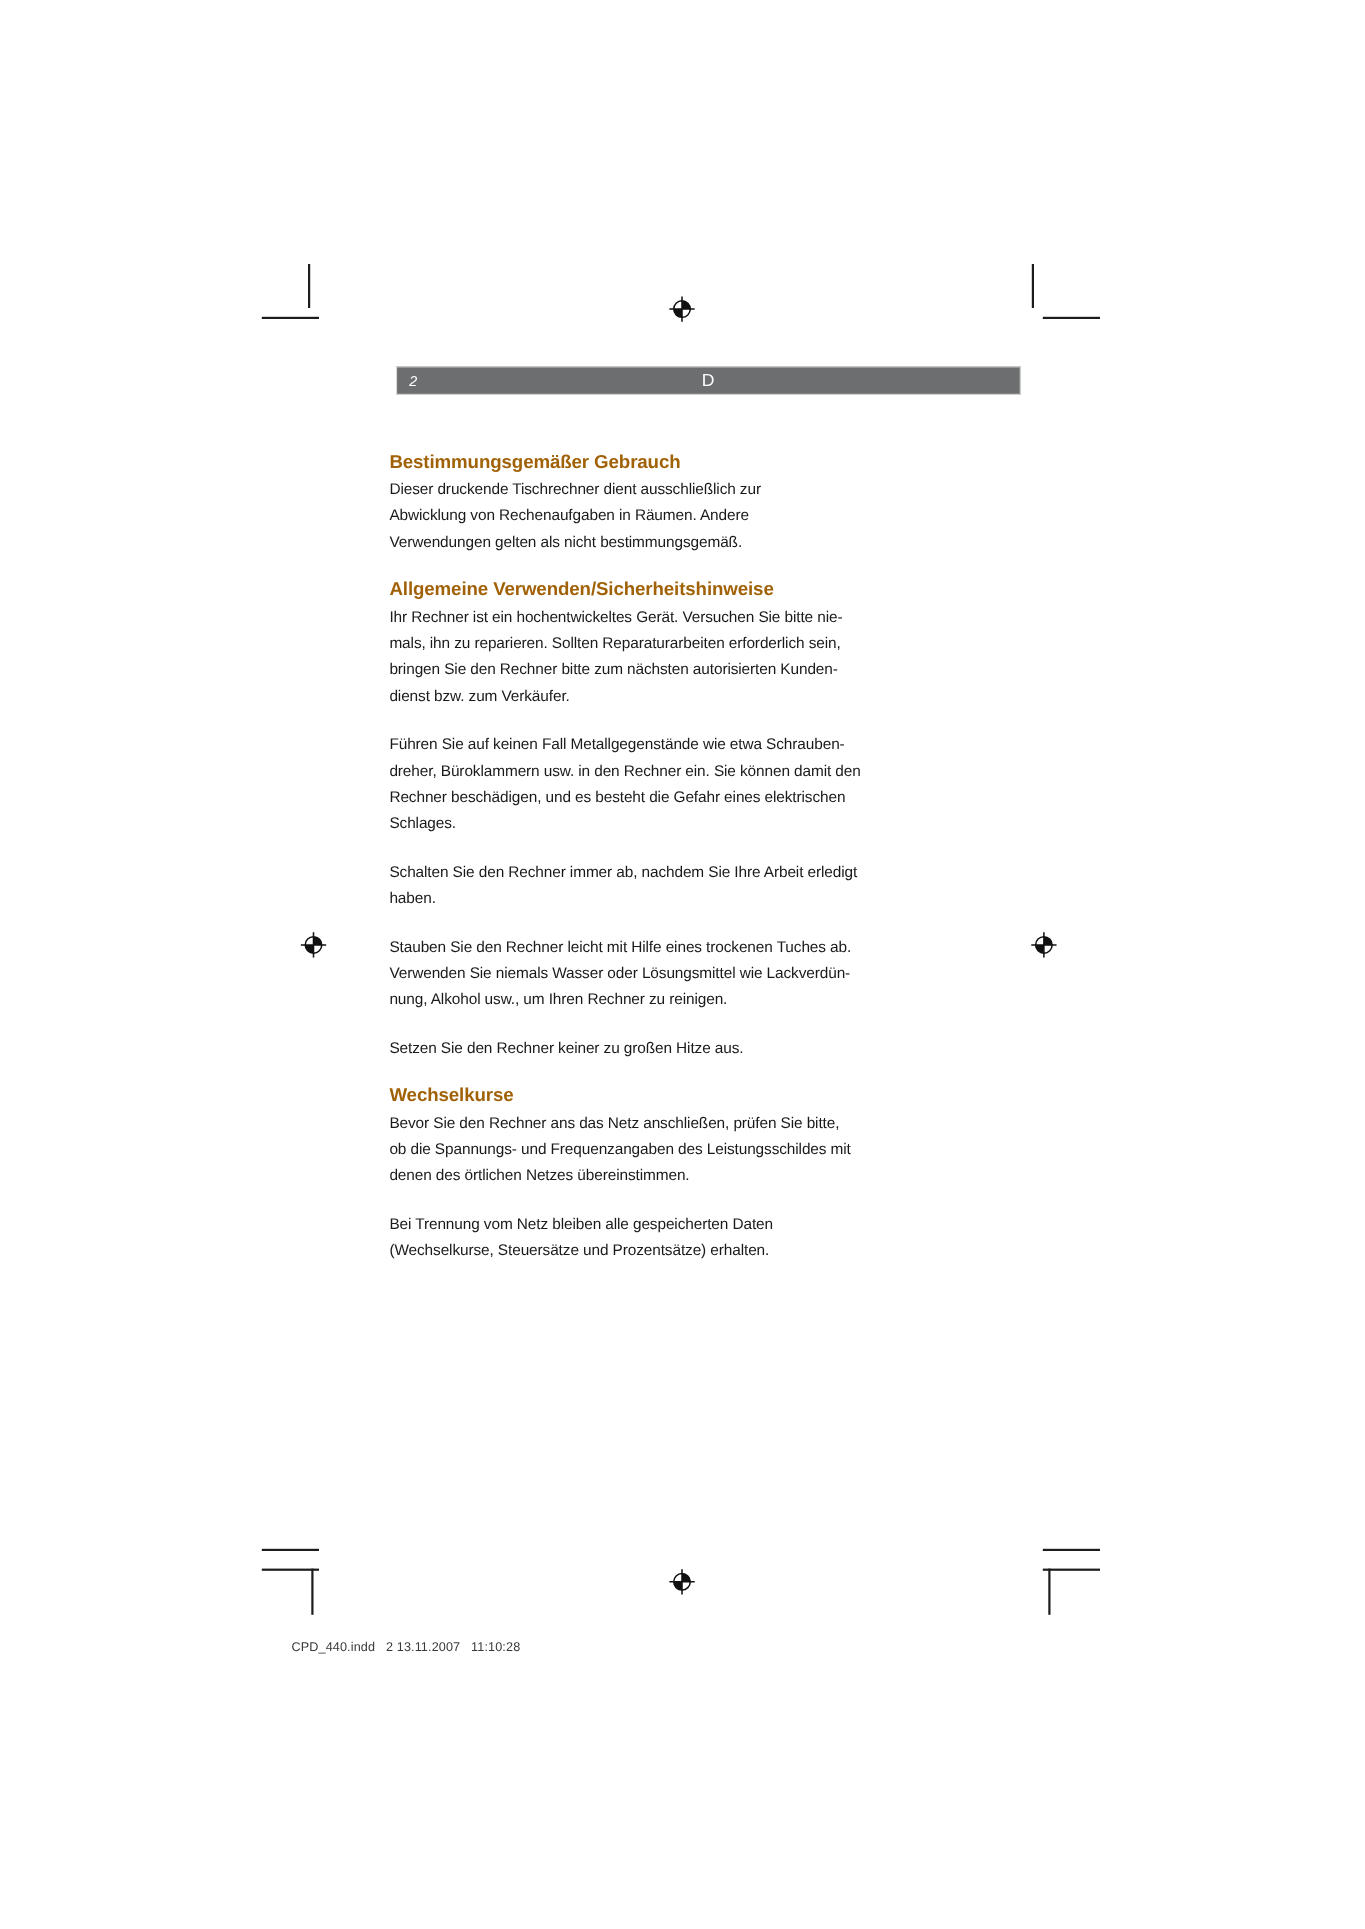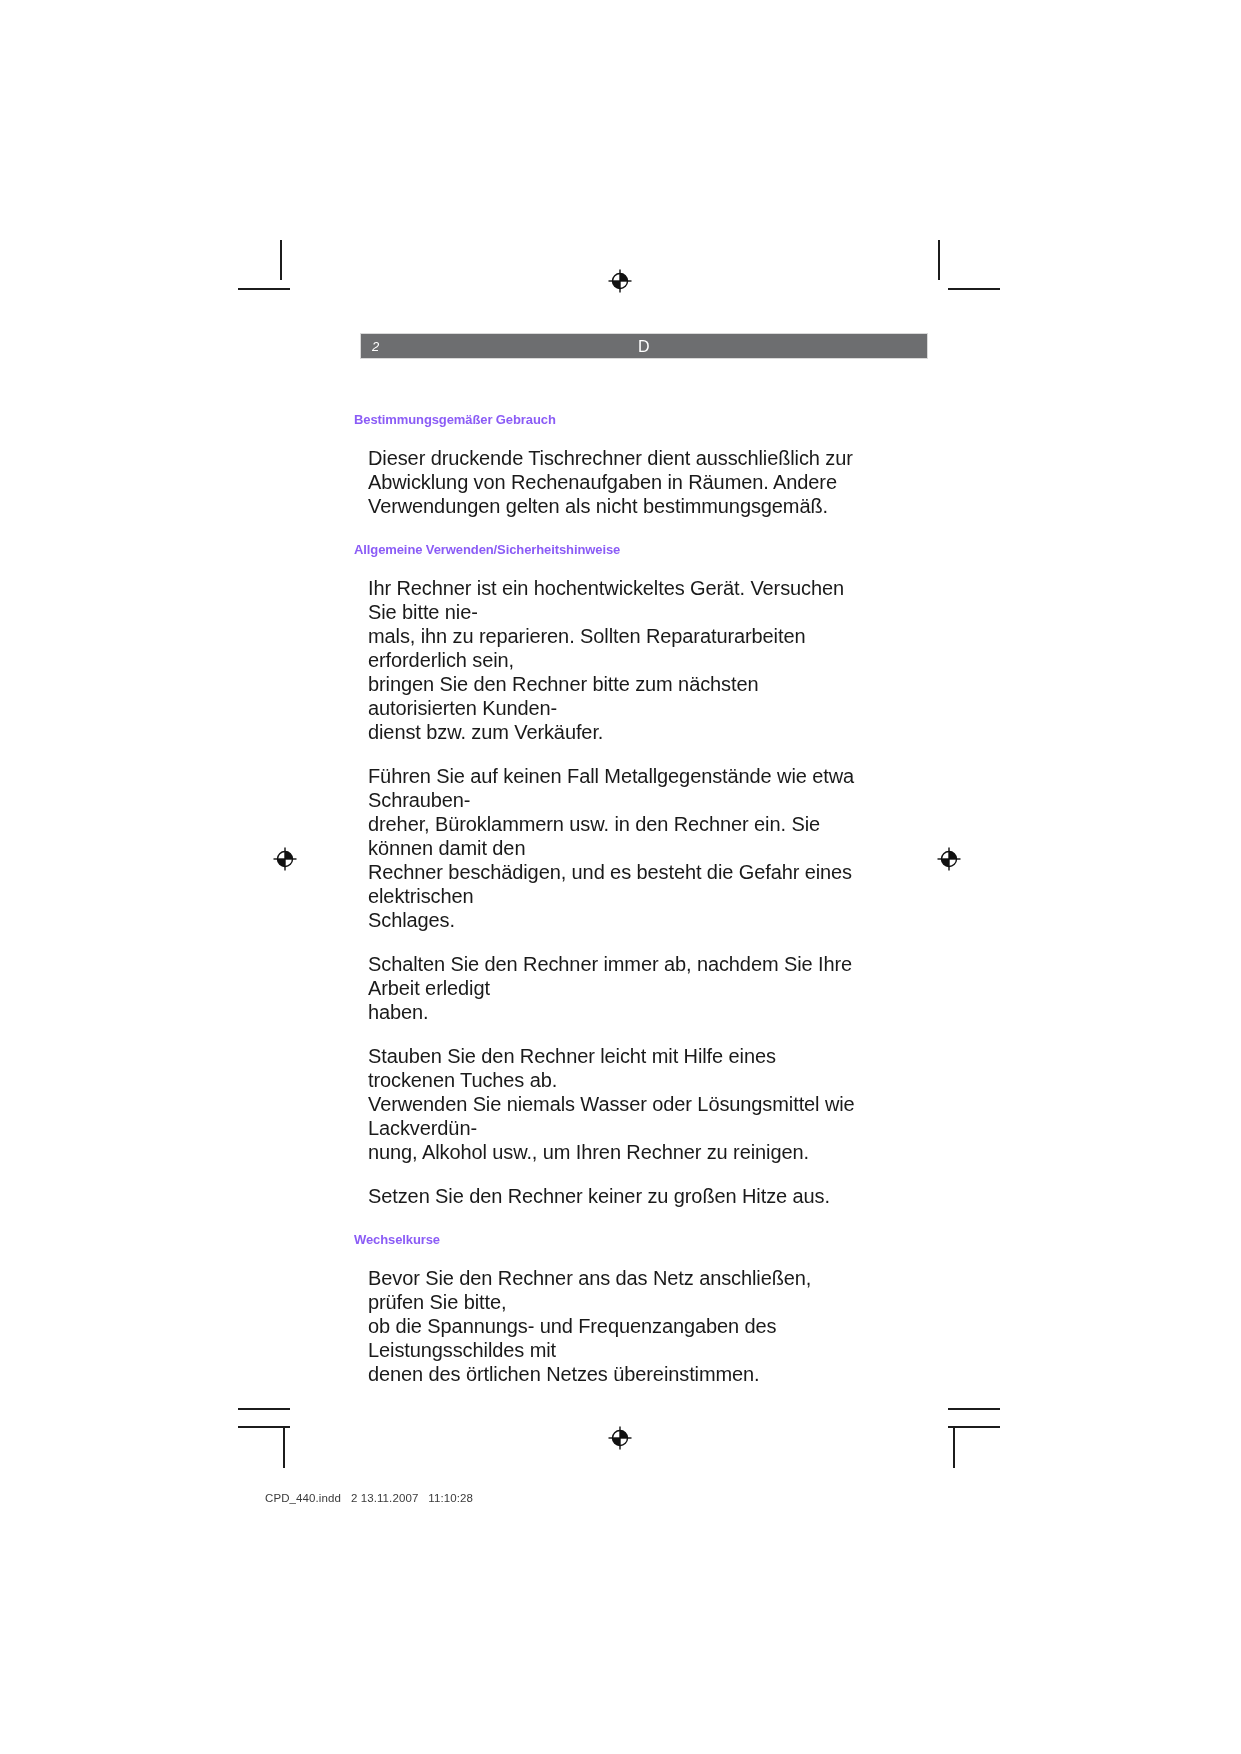--- a/index.html
+++ b/index.html
@@ -98,33 +98,33 @@
   .content {
     position: absolute;
     left: 354px;
     top: 408px;
     width: 520px;
   }
   .block { margin-bottom: 20px; }
   .block:last-child { margin-bottom: 0; }
 
   .sec-heading {
-    font-size: 13px;
+    font-size: 17px;
     font-weight: bold;
-    color: #8b5cf6;
+    color: #a16207;
     line-height: 24px;
     margin: 0;
     letter-spacing: -0.1px;
   }
   .sec-para {
-    font-size: 20px;
+    font-size: 14px;
     font-weight: normal;
     color: #1a1a1a;
     line-height: 24px;
-    margin: 14px;
+    margin: 0;
     letter-spacing: -0.1px;
     white-space: pre-line;
   }
 
   
   .footer-stamp {
     position: absolute;
     left: 265px;
     top: 1468px;
     font-size: 11.5px;
@@ -241,19 +241,21 @@
 
 
     <div class="block">
       <div class="sec-heading">Wechselkurse</div>
       <div class="sec-para">Bevor Sie den Rechner ans das Netz anschließen, prüfen Sie bitte,
 ob die Spannungs- und Frequenzangaben des Leistungsschildes mit
 denen des örtlichen Netzes übereinstimmen.</div>
     </div>
 
     <div class="block">
+      <div class="sec-para">Bei Trennung vom Netz bleiben alle gespeicherten Daten
+(Wechselkurse, Steuersätze und Prozentsätze) erhalten.</div>
     </div>
 
   </div>
 
   <div class="footer-stamp">CPD_440.indd   2 13.11.2007   11:10:28</div>
 
 </div>
 
 </body></html>

